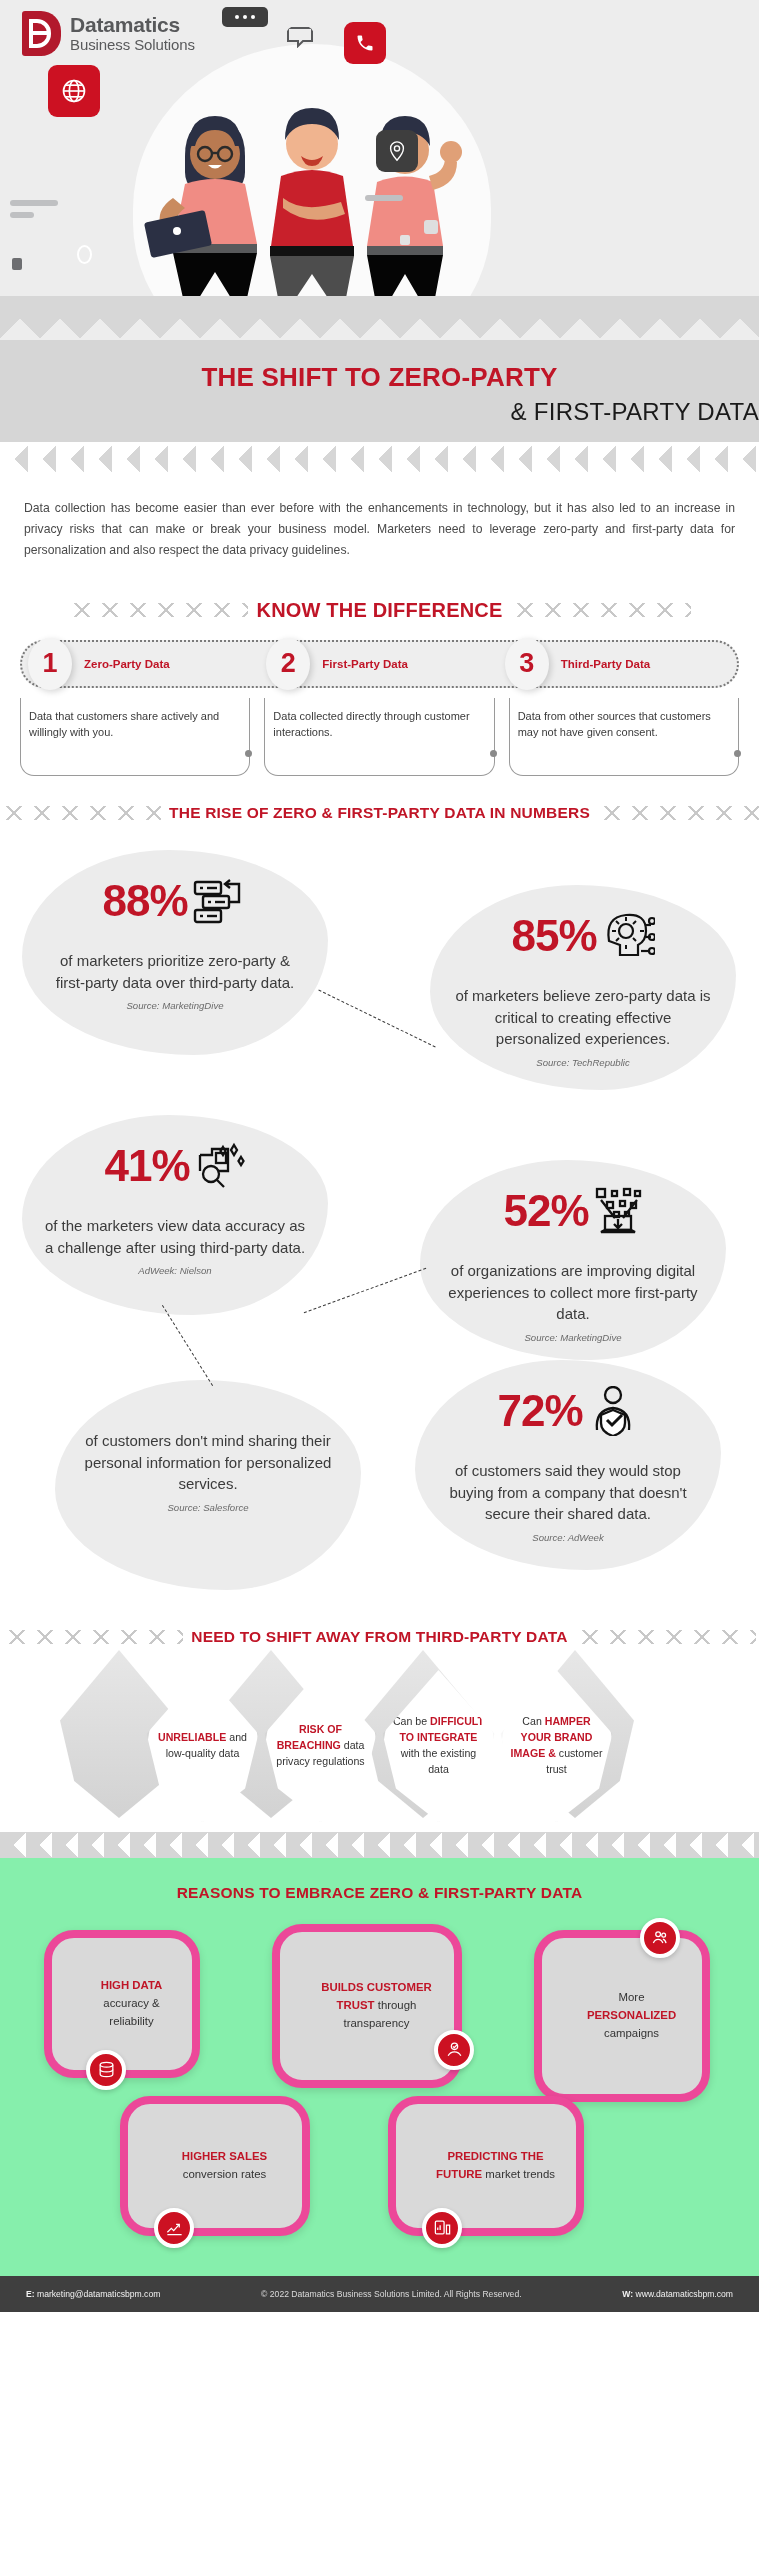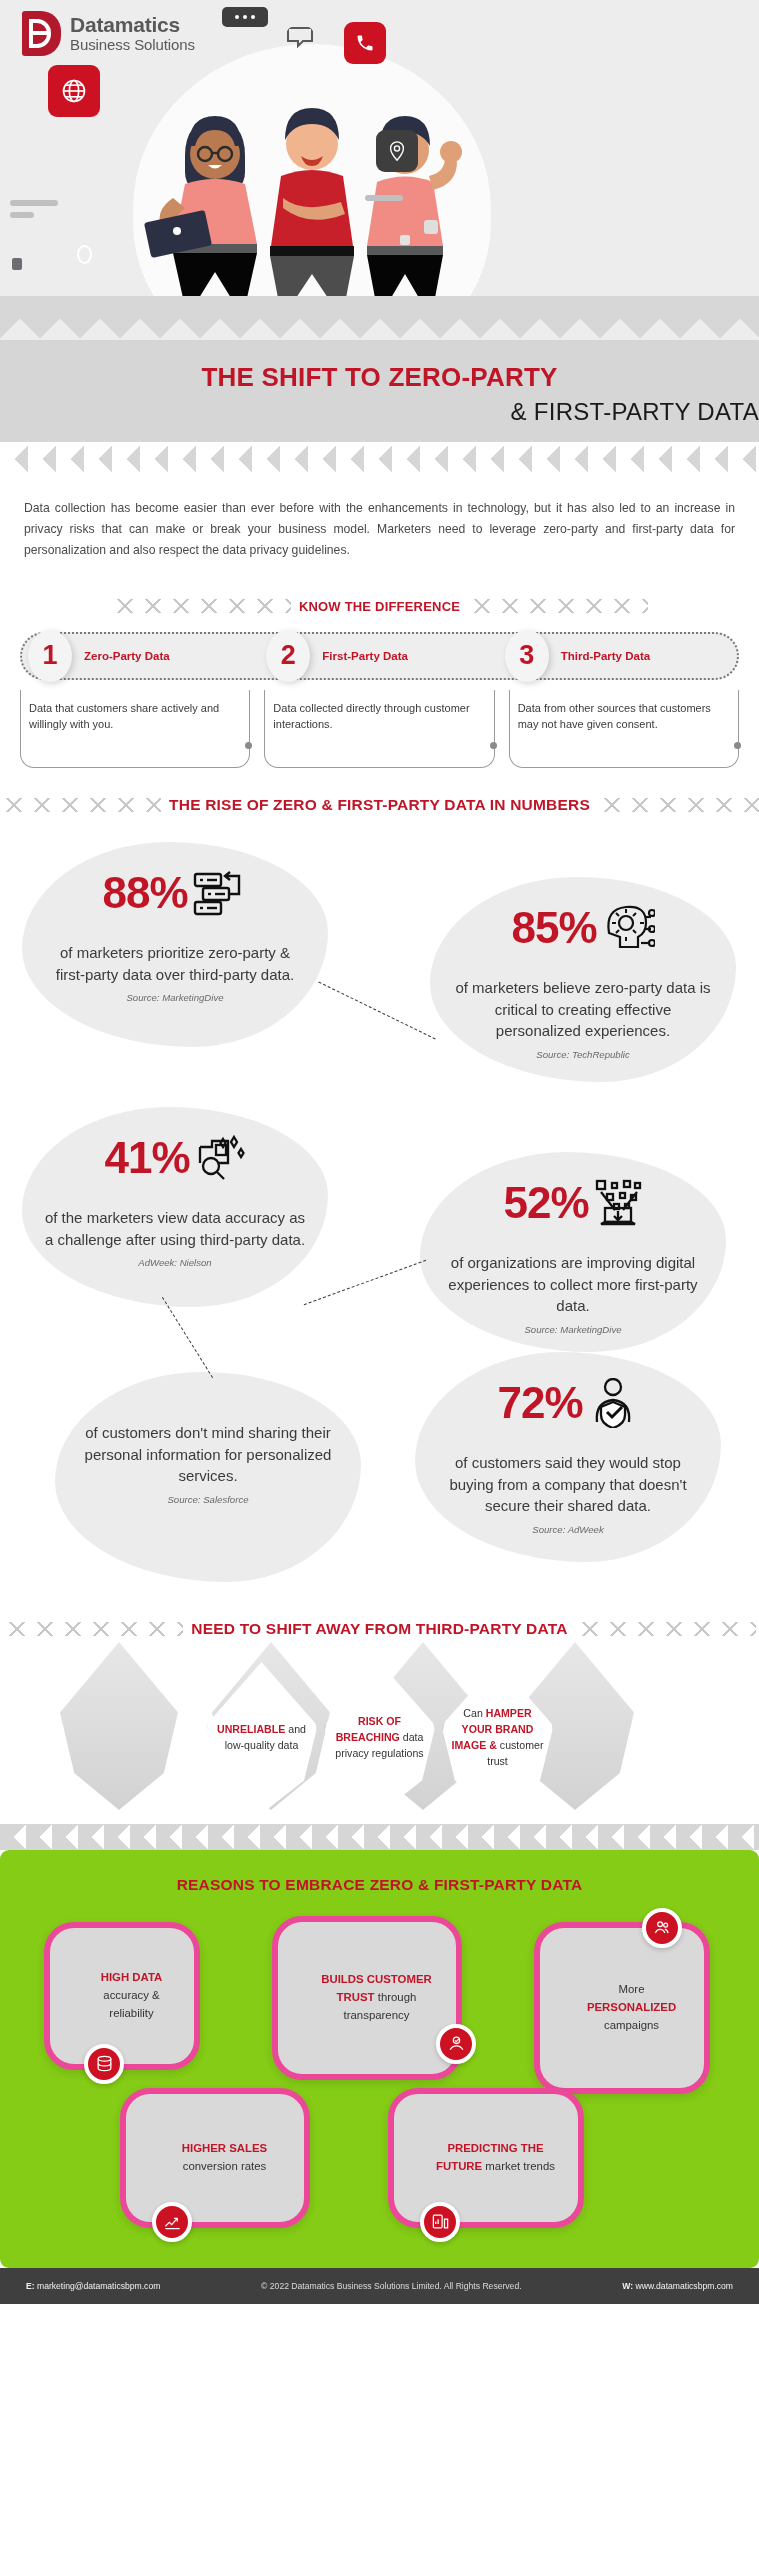--- a/index.html
+++ b/index.html
@@ -98,21 +98,21 @@
 
   
   .sec-head { display:flex; align-items:center; justify-content:center; gap:8px; margin:28px 0 18px; }
   .sec-head .zz {
     flex:1; height:14px; max-width:180px;
     background:
       linear-gradient(135deg, transparent 46%, #c8c8c8 46%, #c8c8c8 54%, transparent 54%) repeat-x,
       linear-gradient(45deg, transparent 46%, #c8c8c8 46%, #c8c8c8 54%, transparent 54%) repeat-x;
     background-size:28px 14px;
   }
-  .sec-title { font-size:13px; font-weight:bold; color:#c01527; white-space:nowrap; letter-spacing:0.2px; }
+  .sec-title { font-size:20px; font-weight:bold; color:#c01527; white-space:nowrap; letter-spacing:0.2px; }
   .sec-title.small { font-size:15.5px; }
 
   
   .kd-wrap { padding:0 20px; }
   .kd-pill {
     position:relative; border:2px dotted #7a7a7a; border-radius:26px;
     background:#eeeeee; height:48px; display:flex; align-items:center;
   }
   .kd-item { flex:1; display:flex; align-items:center; }
   .kd-num {
@@ -167,24 +167,24 @@
   .td-bg {
     position:absolute; width:118px; height:168px; top:-14px; left:28px;
     background:linear-gradient(180deg,#e7e7e7,#d2d2d2);
     clip-path: polygon(50% 0%, 100% 42%, 88% 78%, 50% 100%, 12% 78%, 0% 42%);
     z-index:0;
   }
   .td-txt { font-size:10.6px; line-height:1.5; color:#333; padding:0 8px; position:relative; z-index:2;}
   .td-txt b { color:#c01527; }
 
   
-  .reasons { background:#84cc16; width:759px; position:relative; padding:18px 0 30px;border-radius:9px; }
+  .reasons { background:#86efac; width:759px; position:relative; padding:18px 0 30px; }
   .rs-grid { position:relative; height:330px; }
   .rcard {
-    position:absolute; background:#d9d9d9; border:6px solid #ec4899;
+    position:absolute; background:#d9d9d9; border:8px solid #ec4899;
     border-radius:30px; box-shadow:0 3px 8px rgba(0,0,0,.13);
     display:flex; align-items:center; justify-content:center; text-align:center;padding-left:19px;
   }
   .rcard .rtxt { font-size:11.4px; line-height:1.55; color:#333; padding:0 14px; }
   .rcard .rtxt b { color:#c01527; }
   .ricon {
     position:absolute; width:40px; height:40px; border-radius:50%;
     background:#cc1122; border:4px solid #fff; box-shadow:0 2px 5px rgba(0,0,0,.18);
     display:flex;align-items:center;justify-content:center; color:#fff; font-size:15px; z-index:6;
   }
@@ -493,20 +493,26 @@
           <span></span><b>UNRELIABLE</b>
           <span>and low-quality data</span>
         </div>
       </div>
       <div class="td">
         <div class="td-txt">
           <span></span><b>RISK OF BREACHING</b>
           <span>data privacy regulations</span>
         </div>
       </div>
+      <div class="td">
+        <div class="td-txt">
+          <span>Can be </span><b>DIFFICULT TO INTEGRATE</b>
+          <span>with the existing data</span>
+        </div>
+      </div>
       <div class="td" style="margin-right:18px;">
         <div class="td-txt">
           <span>Can </span><b>HAMPER YOUR BRAND IMAGE &amp;</b>
           <span>customer trust</span>
         </div>
       </div>
     </div>
   </div>
 
   <div class="spikes-gray"></div>

